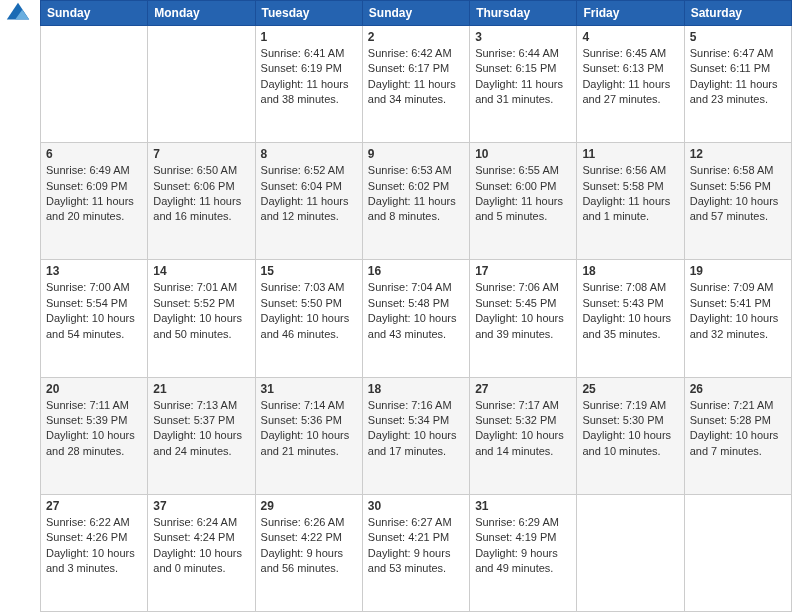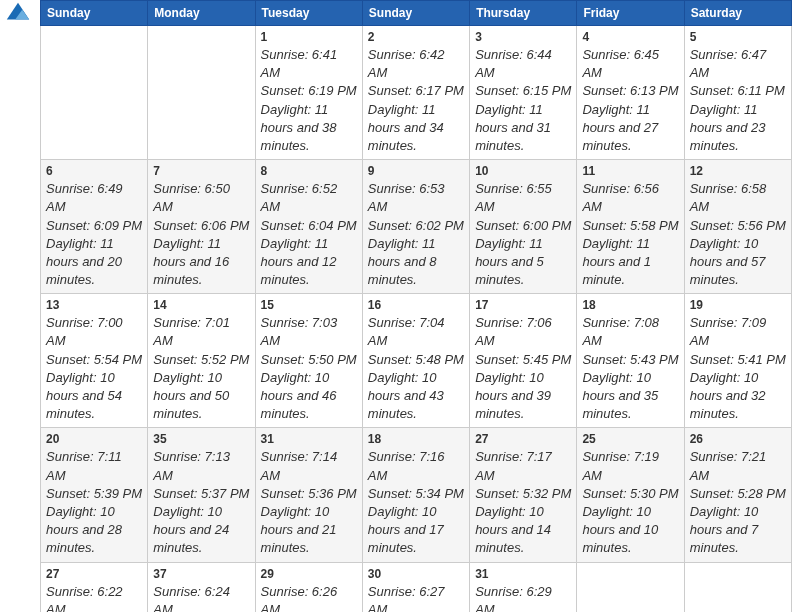--- a/index.html
+++ b/index.html
@@ -89,24 +89,23 @@
       background: #f5f5f5;
     }
     .day-number {
       font-size: 12px;
       font-weight: bold;
       color: #333;
       display: block;
       margin-bottom: 2px;
     }
     .day-info {
-      font-size: 13px;
+      font-size: 11px;
       color: #333;
       line-height: 1.4;
-      font-style: italic;
     }
     .empty-cell {
       background: #fff !important;
     }
   </style>
 </head>
 <body>
 
 <div class="page">
   <div class="header">
@@ -222,21 +221,21 @@
             <span class="day-number">19</span>
             <div class="day-info">Sunrise: 7:09 AM<br>Sunset: 5:41 PM<br>Daylight: 10 hours and 32 minutes.</div>
           </td>
         </tr>
         <tr>
           <td>
             <span class="day-number">20</span>
             <div class="day-info">Sunrise: 7:11 AM<br>Sunset: 5:39 PM<br>Daylight: 10 hours and 28 minutes.</div>
           </td>
           <td>
-            <span class="day-number">35</span>
+            <span class="day-number">21</span>
             <div class="day-info">Sunrise: 7:13 AM<br>Sunset: 5:37 PM<br>Daylight: 10 hours and 24 minutes.</div>
           </td>
           <td>
             <span class="day-number">31</span>
             <div class="day-info">Sunrise: 7:14 AM<br>Sunset: 5:36 PM<br>Daylight: 10 hours and 21 minutes.</div>
           </td>
           <td>
             <span class="day-number">18</span>
             <div class="day-info">Sunrise: 7:16 AM<br>Sunset: 5:34 PM<br>Daylight: 10 hours and 17 minutes.</div>
           </td>

